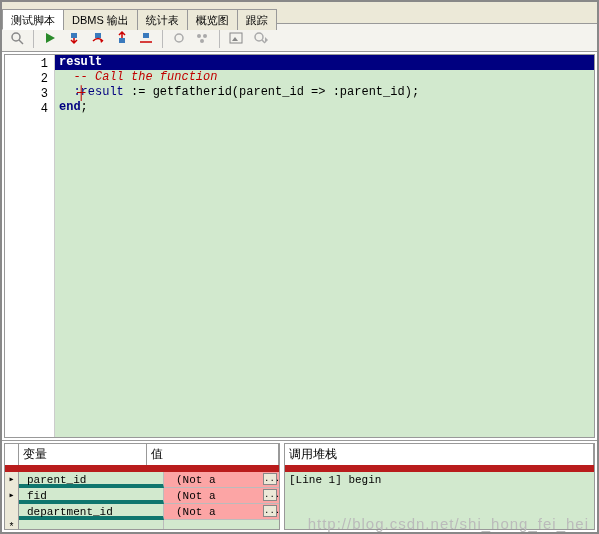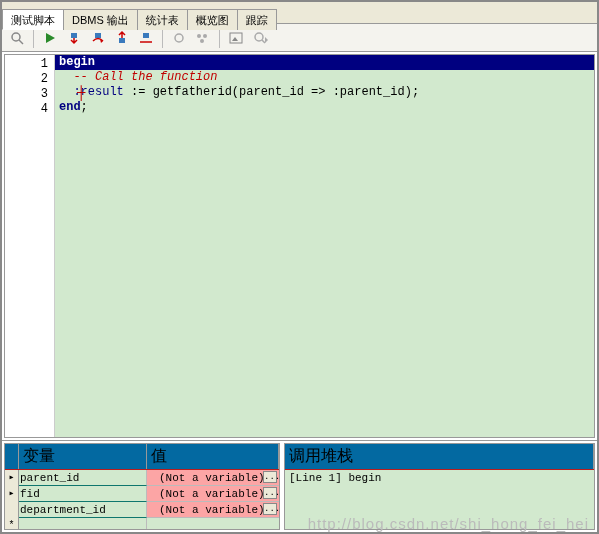--- a/index.html
+++ b/index.html
@@ -17,25 +17,25 @@
 .code{flex:1;background:#d2e9ce;font-family:'Courier New',monospace;font-size:12px;padding:0;position:relative;overflow:hidden}
 .line{height:15px;line-height:15px;padding-left:4px;white-space:pre}
 .line.sel{background:#000080;color:#fff}
 .kw{color:#000080;font-weight:bold}
 .cmt{color:#c00000;font-style:italic}
 .ident{color:#000080}
 .bottom{display:flex;height:92px;border-top:1px solid #999;position:relative}
 .panel{border:1px solid #999;margin:2px;background:#ece9d8;display:flex;flex-direction:column}
 .panel.left{flex:0 0 276px}
 .panel.right{flex:1}
-.phead{display:flex;background:#0369a1;border-bottom:1px solid #b91c1c;font-size:16px}
+.phead{display:flex;background:#ffffff;border-bottom:7px solid #b91c1c;font-size:12px}
 .phead .col{padding:2px 4px;border-right:1px solid #999}
 .pbody{flex:1;background:#d2e9ce;font-family:'Courier New',monospace;font-size:11px;overflow:auto}
 .row{display:flex;height:16px;align-items:center}
-.row .c1{width:128px;padding-left:1px;background:#d2e9ce;border-right:1px solid #bbb;border-bottom:1px solid #0f766e;height:16px;line-height:16px}
+.row .c1{width:145px;padding-left:8px;background:#d2e9ce;border-right:1px solid #bbb;border-bottom:4px solid #0f766e;height:16px;line-height:16px}
 .row .c2{flex:1;padding-left:12px;background:#fca5a5;border-bottom:1px solid #bbb;height:16px;line-height:16px;position:relative}
 .row .dots{position:absolute;right:2px;top:1px;width:14px;height:12px;background:#ece9d8;border:1px solid #888;font-size:9px;text-align:center;line-height:10px;cursor:pointer}
 .rowmark{width:14px;background:#ece9d8;border-right:1px solid #999;text-align:center;font-size:10px;height:16px;line-height:16px}
 .watermark{position:absolute;bottom:0;right:8px;color:#bbb;font-size:15px;font-family:Arial;pointer-events:none;letter-spacing:1px}
 .cursor-mark{position:absolute;left:22px;top:30px;color:#c00000;font-size:14px;font-weight:bold}
 svg{display:block}
 </style>
 </head>
 <body>
 
@@ -116,21 +116,21 @@
   </div>
 
   <div class="editor">
     <div class="gutter">
       <div>1</div>
       <div>2</div>
       <div>3</div>
       <div>4</div>
     </div>
     <div class="code">
-      <div class="line sel"><span class="kw" style="color:#fff">begin</span></div>
+      <div class="line sel"><span class="kw" style="color:#fff">result</span></div>
       <div class="line"><span>  </span><span class="cmt">-- Call the function</span></div>
       <div class="line"><span>  </span><span class="ident">:result</span><span> := getfatherid(parent_id =&gt; :parent_id);</span></div>
       <div class="line"><span class="kw">end</span><span>;</span></div>
       <div class="cursor-mark">┼</div>
     </div>
   </div>
 
   <div class="bottom">
     <div class="panel left">
       <div class="phead">

